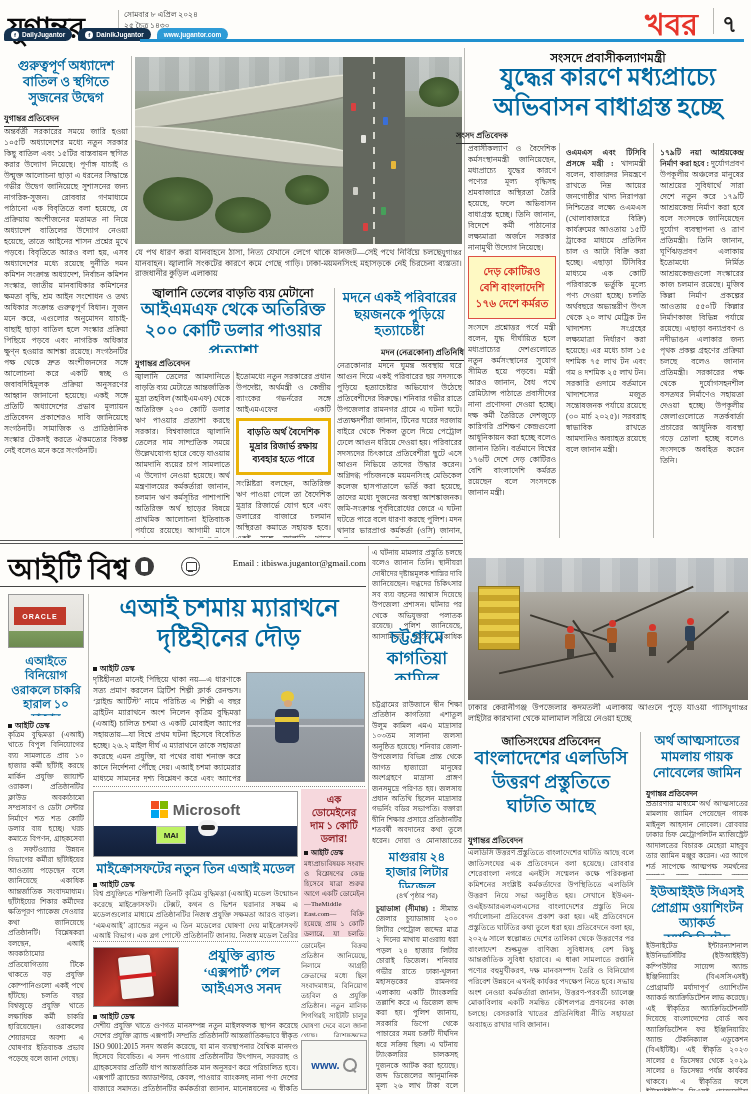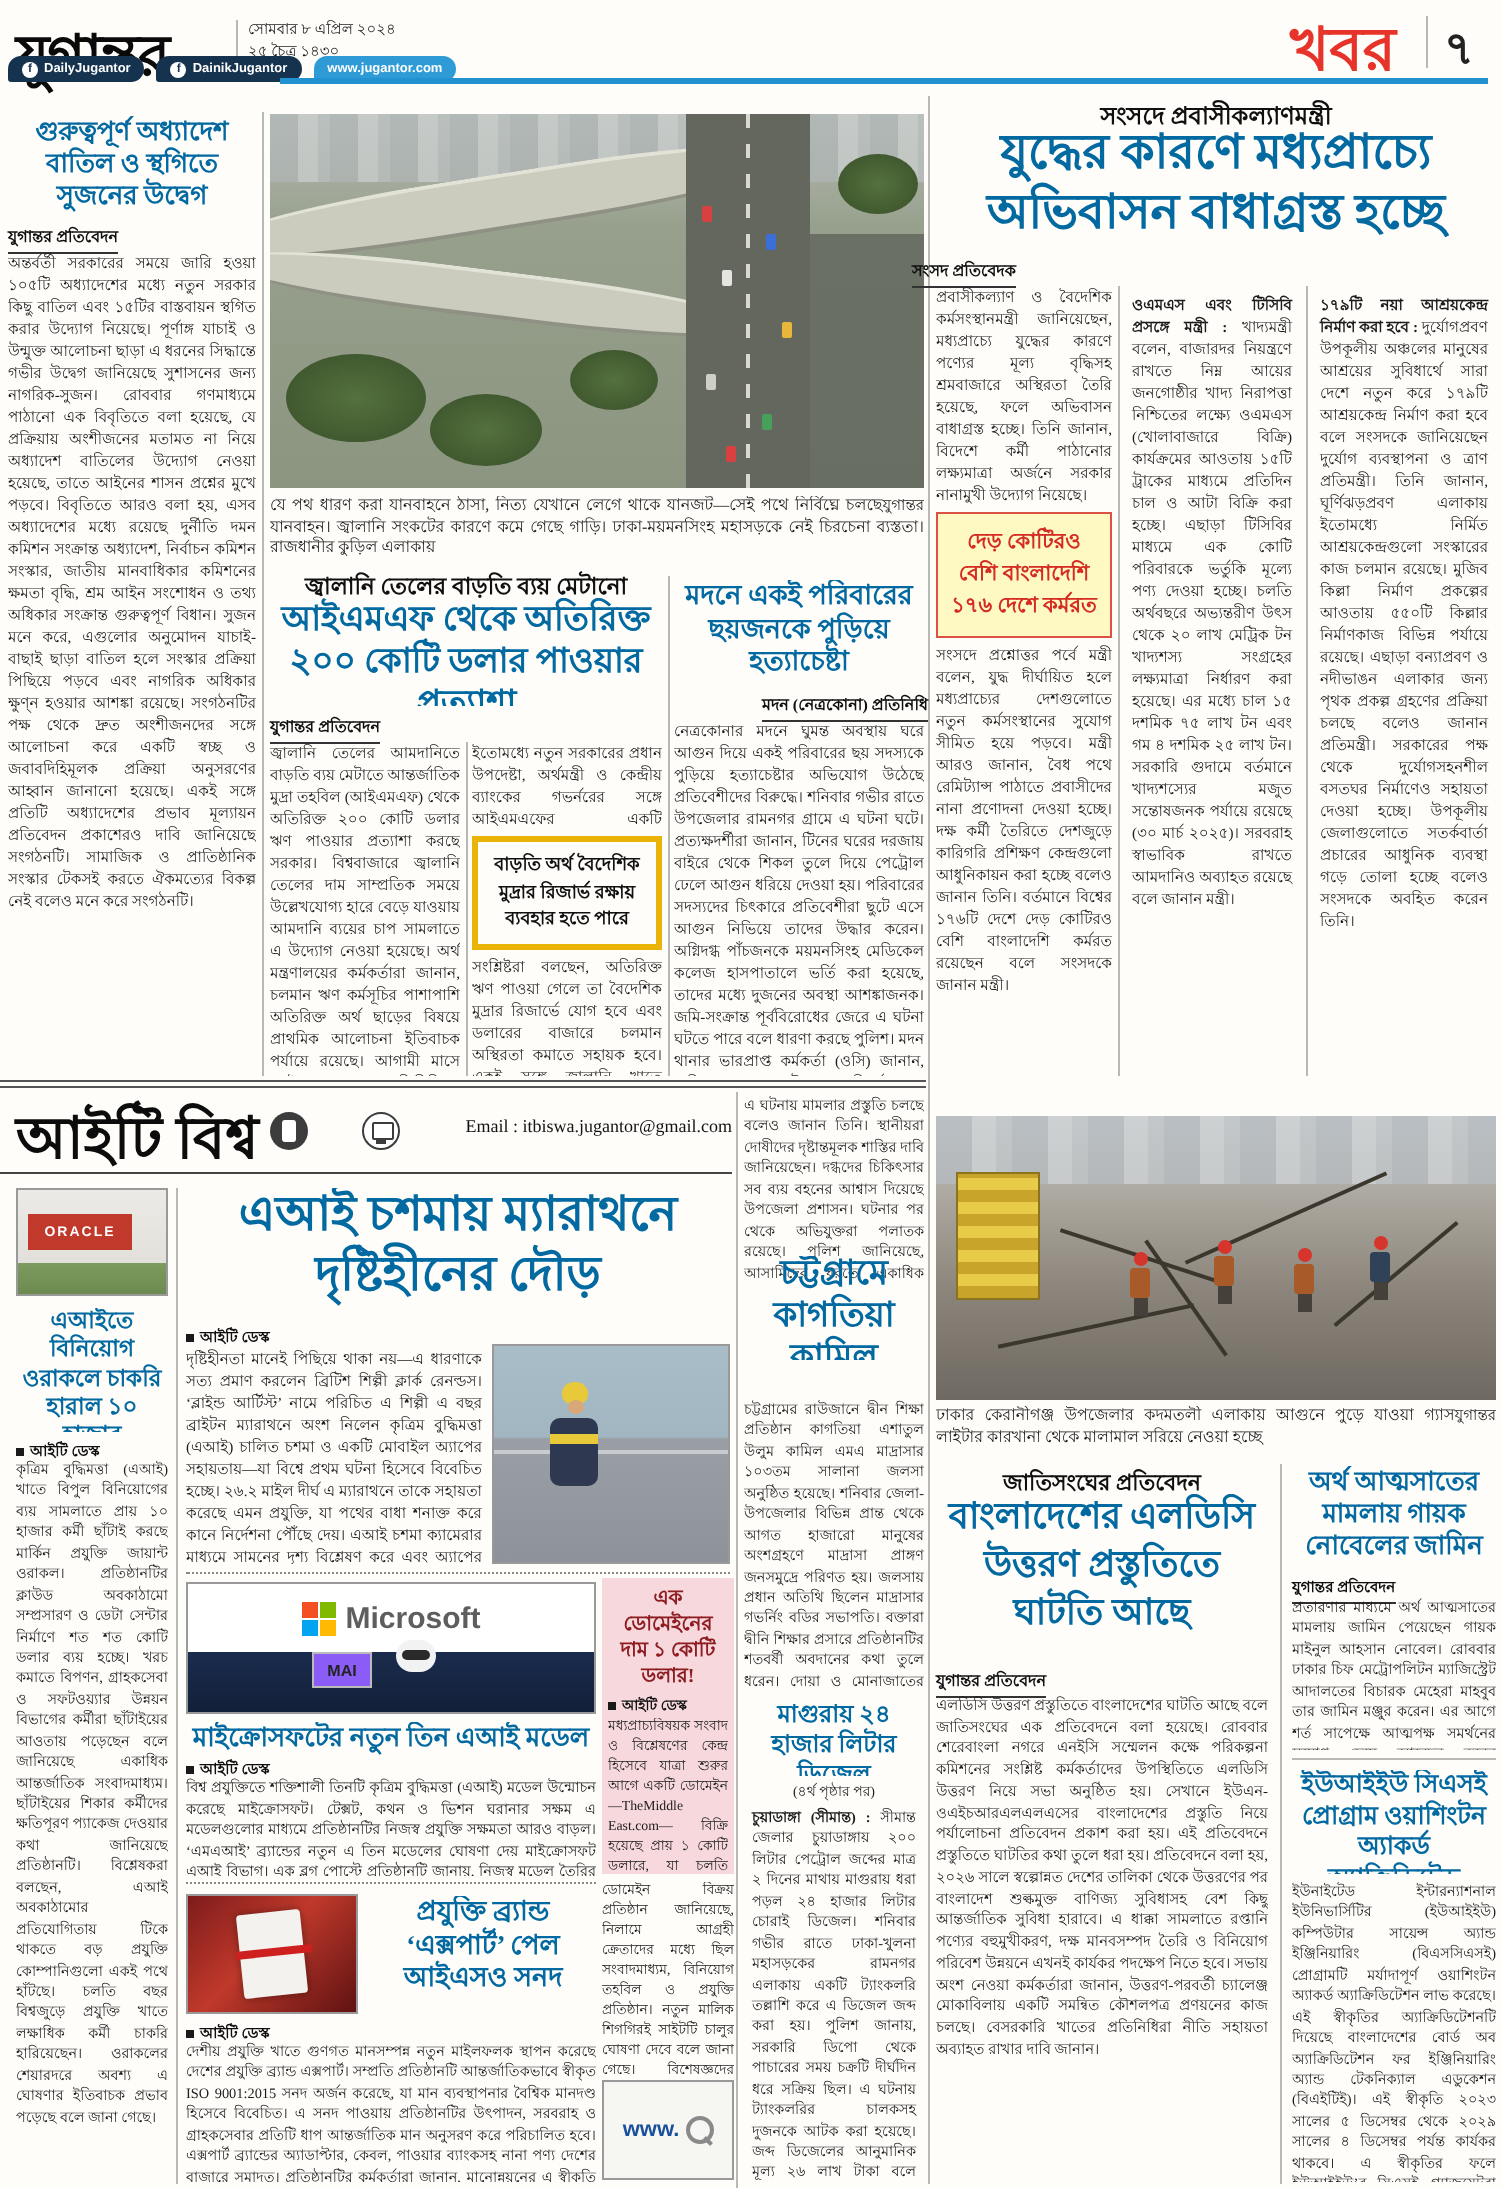--- a/index.html
+++ b/index.html
@@ -66,21 +66,21 @@
   .oracle-base{position:absolute;inset:0;background:linear-gradient(180deg,#eceae6 0%,#e2e0da 70%,#7d9b5e 70%,#6d8a50 100%);}
   .oracle-sign{position:absolute;background:#c0392b;color:#fff;font-family:"Liberation Sans",sans-serif;
                font-weight:700;font-size:7px;letter-spacing:1px;display:flex;align-items:center;justify-content:center;}
   .ms-top{position:absolute;left:0;top:0;right:0;height:34px;background:#fff;display:flex;align-items:center;justify-content:center;gap:5px;}
   .ms-grid{display:grid;grid-template-columns:8px 8px;grid-template-rows:8px 8px;gap:1px;}
   .ms-grid i{display:block;}
   .ms-word{font-family:"Liberation Sans",sans-serif;font-weight:700;color:#5e5e5e;font-size:15px;}
   .ms-bot{position:absolute;left:0;top:34px;right:0;bottom:0;background:linear-gradient(180deg,#1b2c4e,#121f38);}
   .robot-head{position:absolute;width:20px;height:16px;border-radius:8px;background:#f2f2f2;}
   .robot-visor{position:absolute;width:14px;height:5px;border-radius:3px;background:#2a2a2a;}
-  .mai-sign{position:absolute;background:#8b5cf6;border:1px solid #bbb;display:flex;align-items:center;justify-content:center;
+  .mai-sign{position:absolute;background:#bef264;border:1px solid #bbb;display:flex;align-items:center;justify-content:center;
             font-family:"Liberation Sans",sans-serif;font-weight:700;color:#222;font-size:8px;}
   .exp-base{position:absolute;inset:0;background:linear-gradient(135deg,#7e1b1b 0%,#c0392b 45%,#5f1212 100%);}
   .exp-box{position:absolute;background:#f4f2ee;border-radius:2px;transform:rotate(-6deg);box-shadow:0 0 4px rgba(0,0,0,.4);}
   .exp-rib{position:absolute;background:#cf2020;}
   .www-img{border:1px solid #999;background:#f6f6f2;display:flex;align-items:center;justify-content:center;gap:3px;}
   .www-txt{font-family:"Liberation Sans",sans-serif;font-weight:700;color:#1a4f9c;font-size:11px;}
   .mag{width:10px;height:10px;border:2px solid #8a8a8a;border-radius:50%;position:relative;}
   .mag:after{content:"";position:absolute;width:2px;height:5px;background:#8a8a8a;left:8px;top:8px;transform:rotate(-45deg);}
   
   .it-title{font-size:29px;font-weight:700;color:#0c0c0c;}

